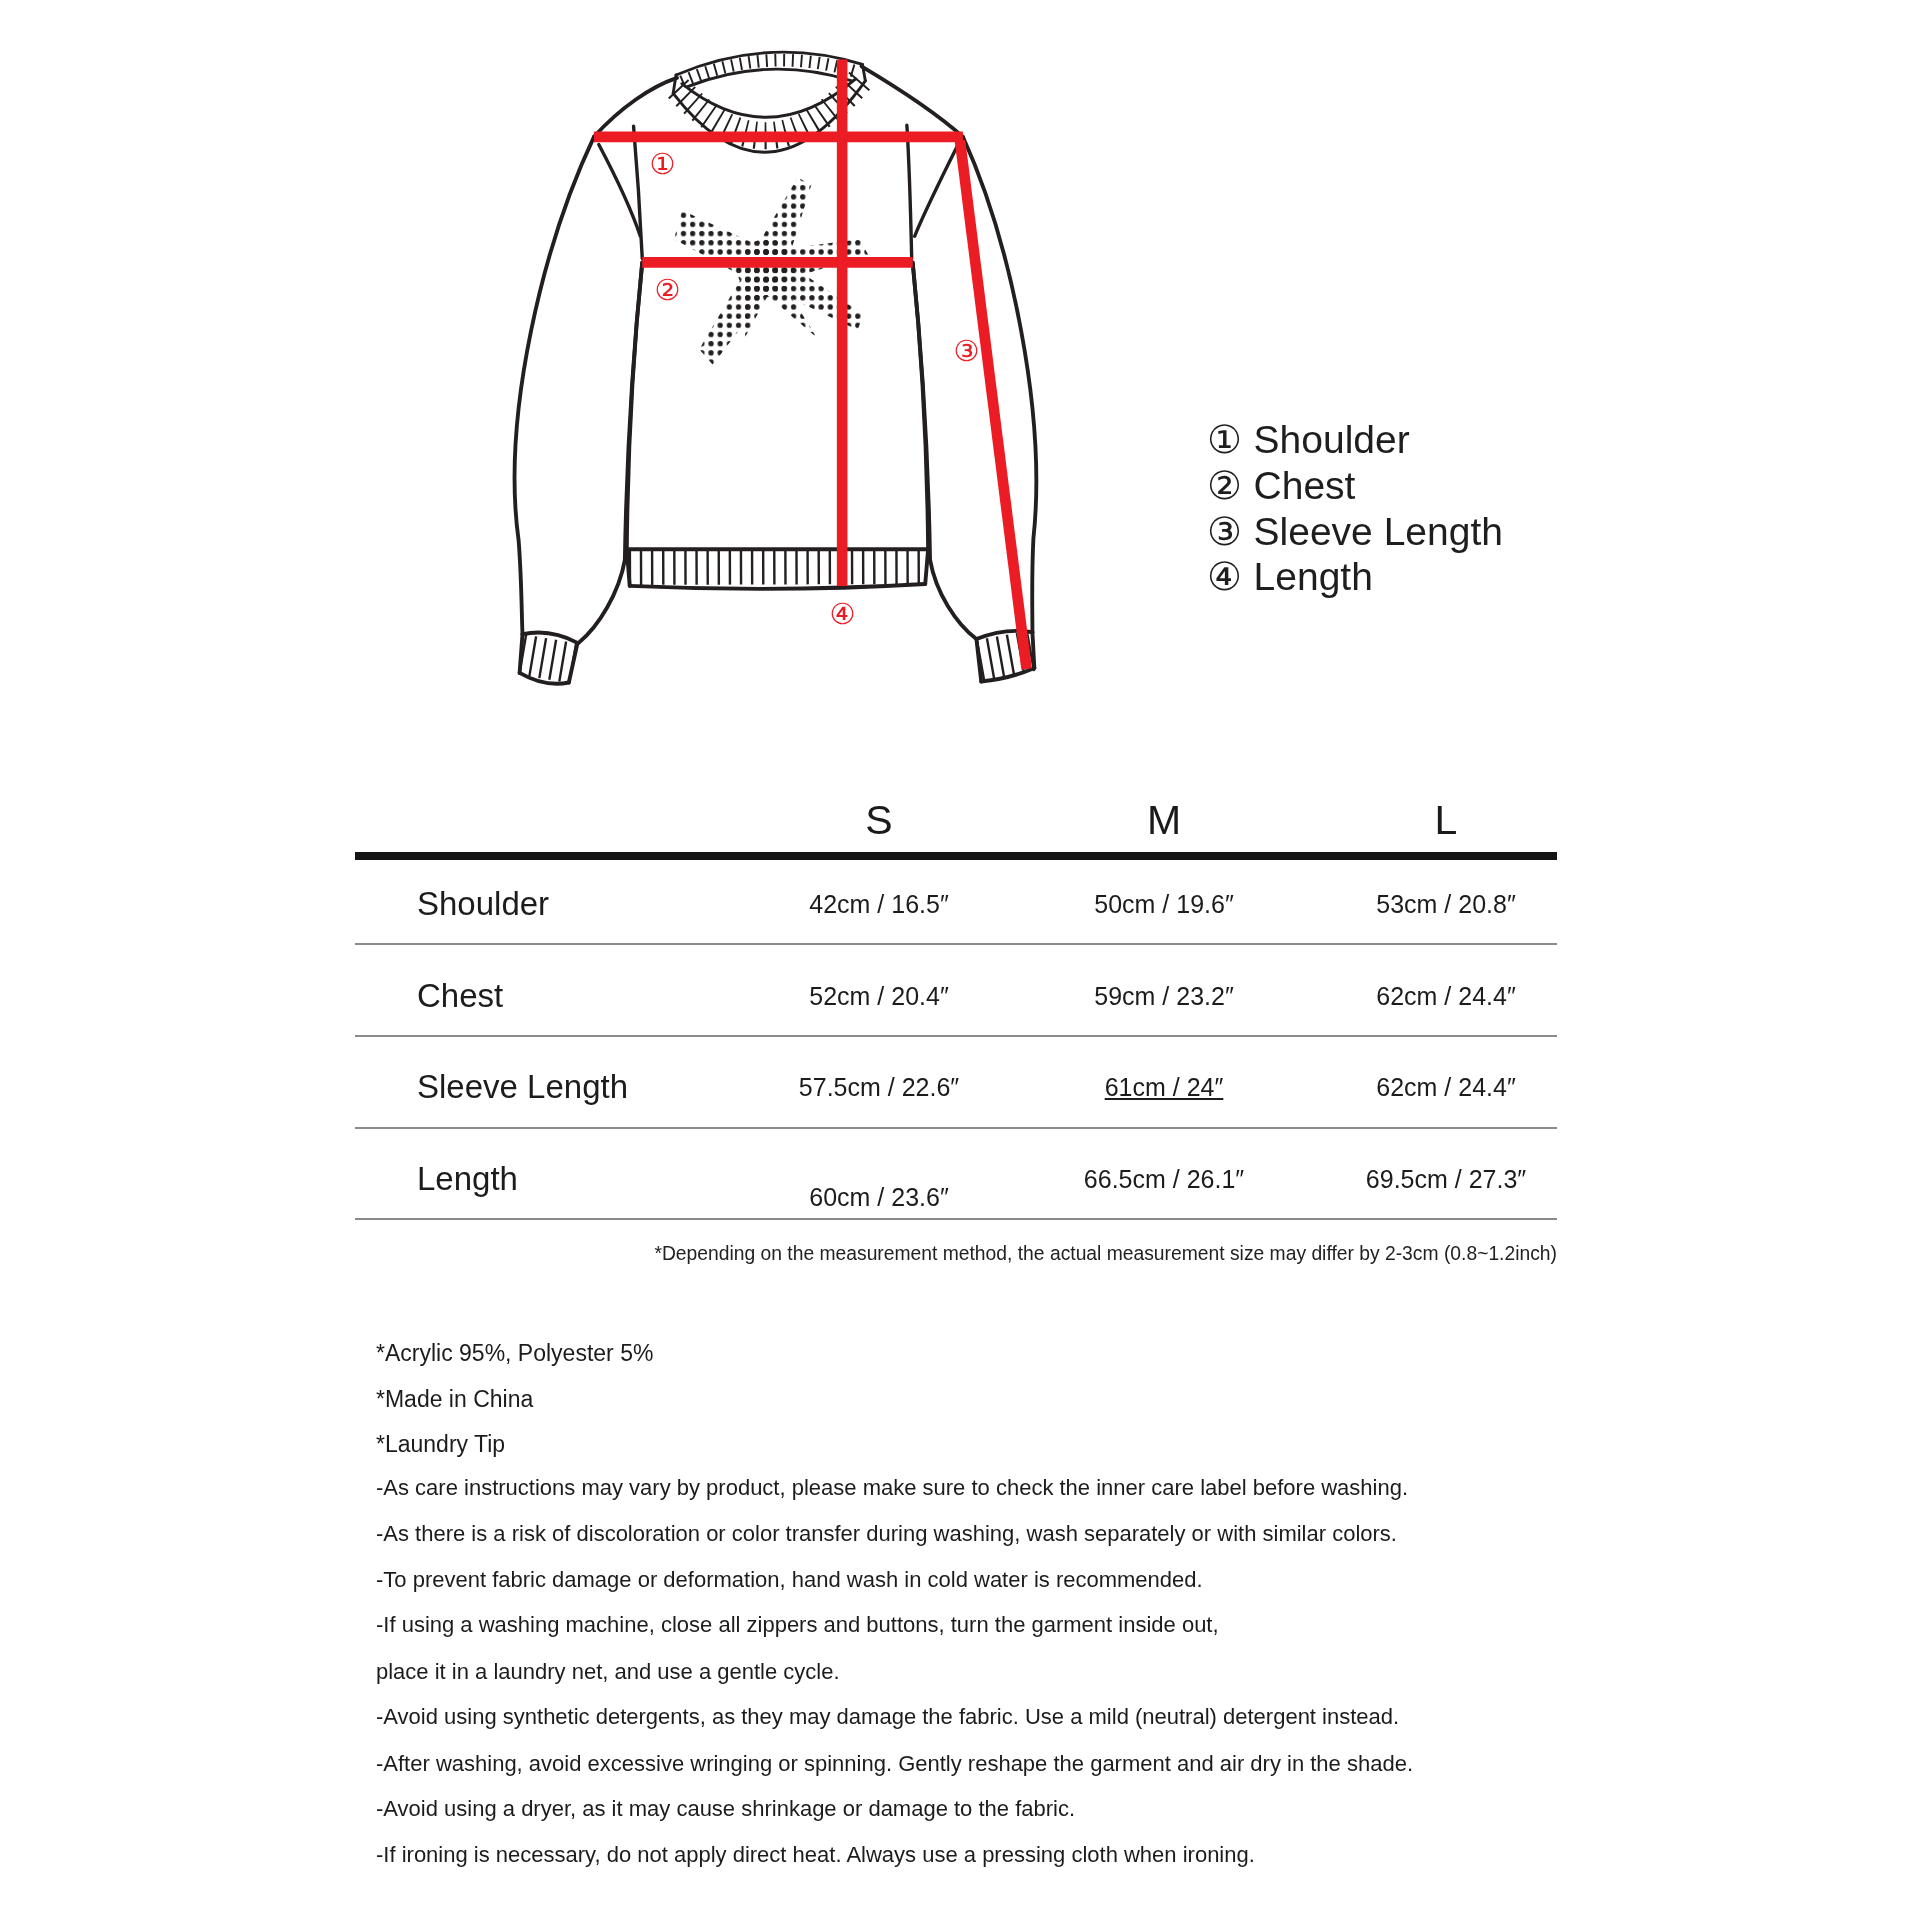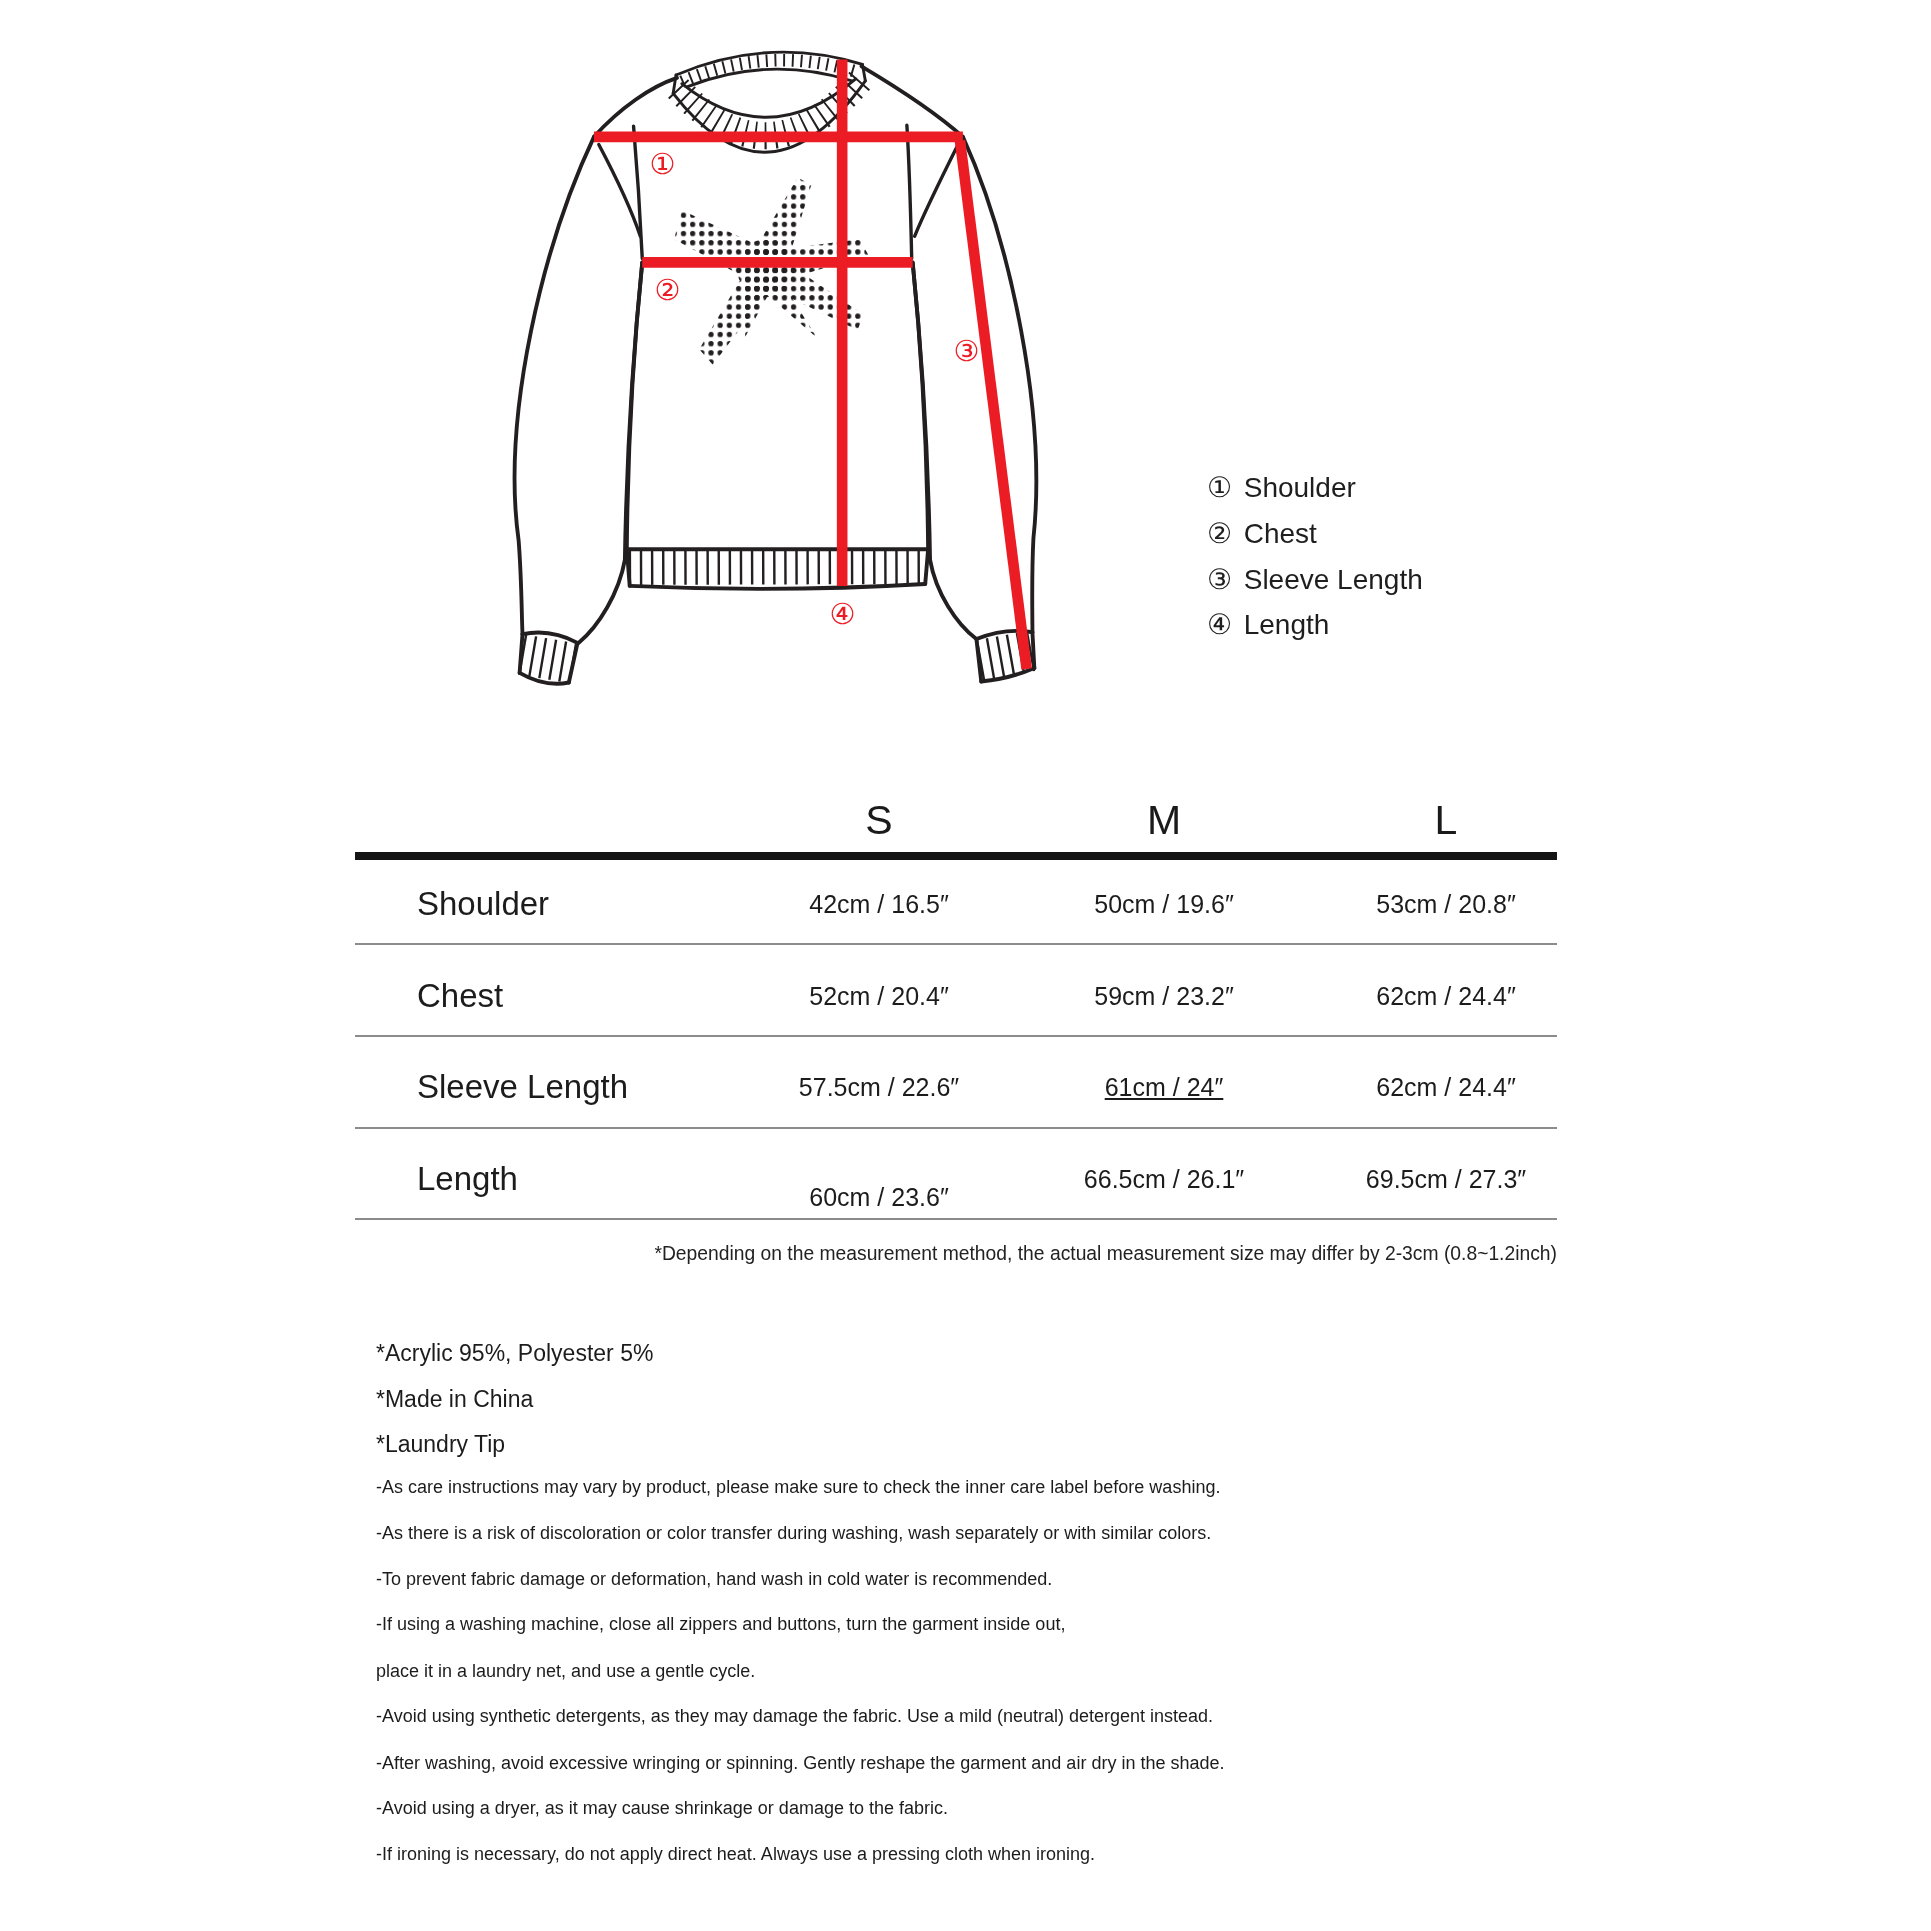--- a/index.html
+++ b/index.html
@@ -3,36 +3,36 @@
 <meta charset="utf-8">
 <style>
   html,body{margin:0;padding:0;background:#fff;}
   .canvas{position:relative;width:1931px;height:1931px;background:#ffffff;overflow:hidden;
           font-family:"Liberation Sans","DejaVu Sans",sans-serif;color:#222;}
   
   .sweater-svg{position:absolute;left:367px;top:19.3px;}
   .marker{position:absolute;width:39px;height:39px;line-height:39px;text-align:center;
           font-size:29px;color:#ec1c24;font-family:"DejaVu Sans",sans-serif;}
   
-  .legend-item{position:absolute;left:1207px;height:39px;line-height:39px;font-size:28px;
-               color:#1e1e1e;white-space:nowrap;margin-top:48px;}
+  .legend-item{position:absolute;left:1207px;height:39px;line-height:39px;font-size:39px;
+               color:#1e1e1e;white-space:nowrap;}
   .legend-sym{font-family:"DejaVu Sans",sans-serif;margin-right:11.6px;}
   
   .th{position:absolute;height:42px;line-height:42px;font-size:41px;color:#1a1a1a;
       transform:translateX(-50%);white-space:nowrap;}
   .rule-thick{position:absolute;left:355px;width:1202px;height:7.7px;background:#141414;}
   .rule-thin{position:absolute;left:355px;width:1202px;height:1.9px;background:#8b8b8b;}
   .row-label{position:absolute;left:417px;height:42px;line-height:42px;font-size:33px;color:#1c1c1c;white-space:nowrap;}
   .td{position:absolute;height:42px;line-height:42px;font-size:25px;color:#1c1c1c;
       transform:translateX(-50%);white-space:nowrap;}
   .footnote{position:absolute;left:355px;width:1202px;top:1240px;height:27px;line-height:27px;
             font-size:19.3px;text-align:right;color:#222;white-space:nowrap;}
   
   .info-h{position:absolute;left:376px;height:35px;line-height:35px;font-size:23px;color:#1c1c1c;white-space:nowrap;}
-  .info-line{position:absolute;left:376px;height:29px;line-height:29px;font-size:18px;color:#1c1c1c;white-space:nowrap;}
+  .info-line{position:absolute;left:376px;height:29px;line-height:29px;font-size:22px;color:#1c1c1c;white-space:nowrap;}
 </style>
 </head>
 <body>
 
 <div class="canvas">
 
   <svg class="sweater-svg" width="734" height="734" viewBox="380 20 760 760" xmlns="http://www.w3.org/2000/svg">
     <defs>
       <pattern id="dotp" patternUnits="userSpaceOnUse" width="9.5" height="9.5">
         <circle cx="4.7" cy="4.7" r="2.7" fill="#231f20"></circle>

